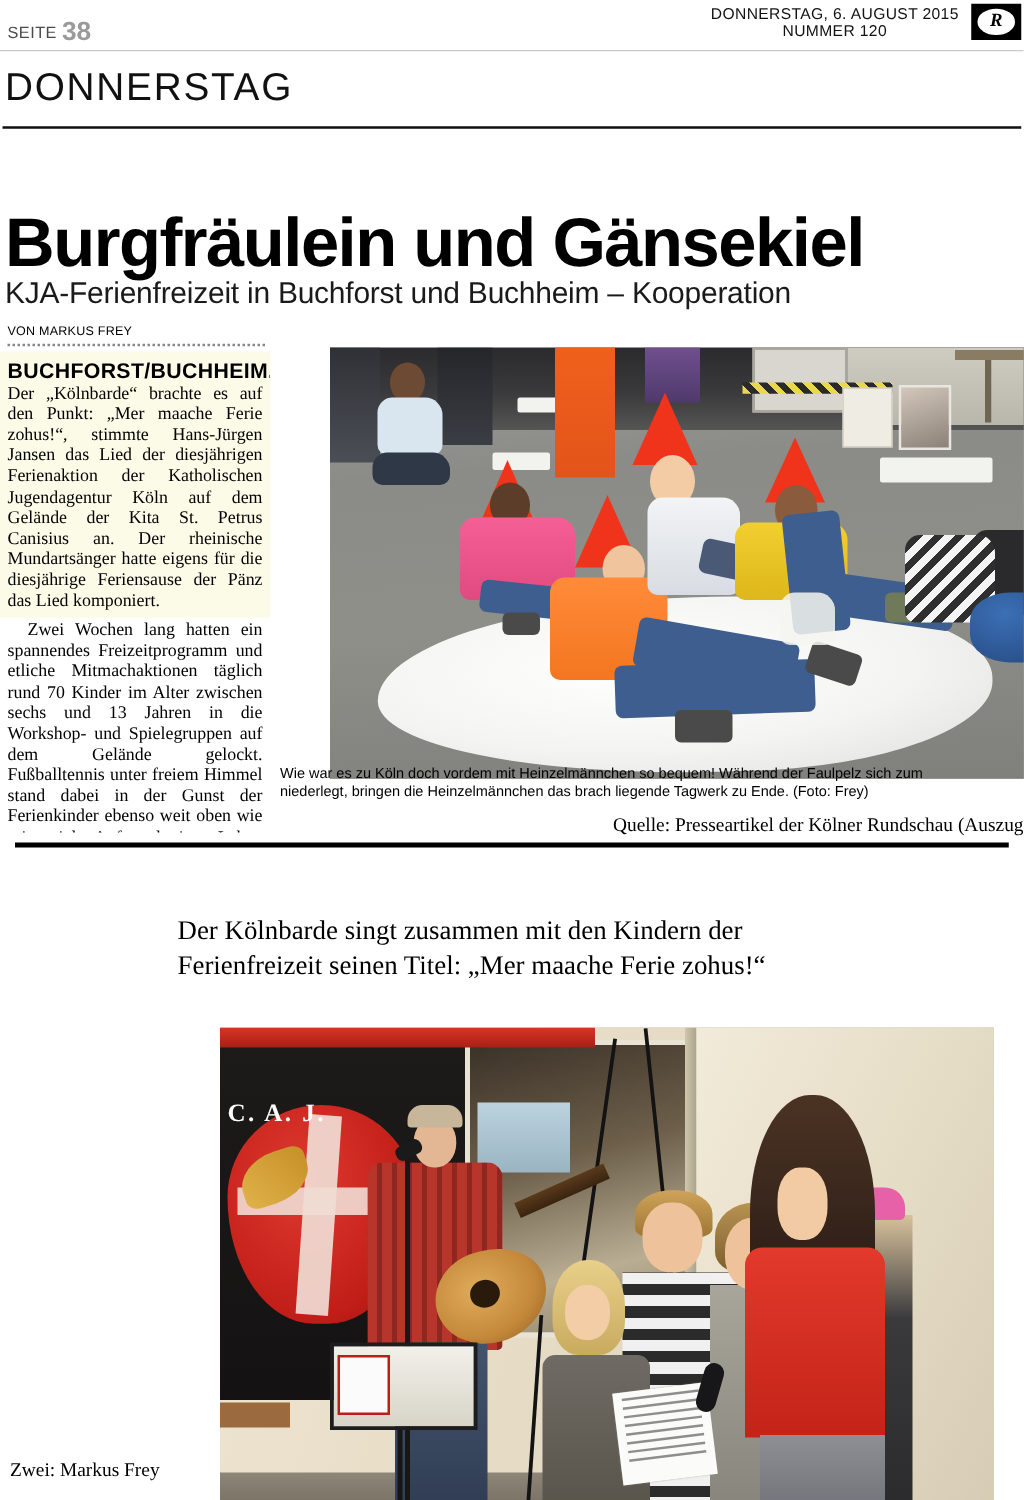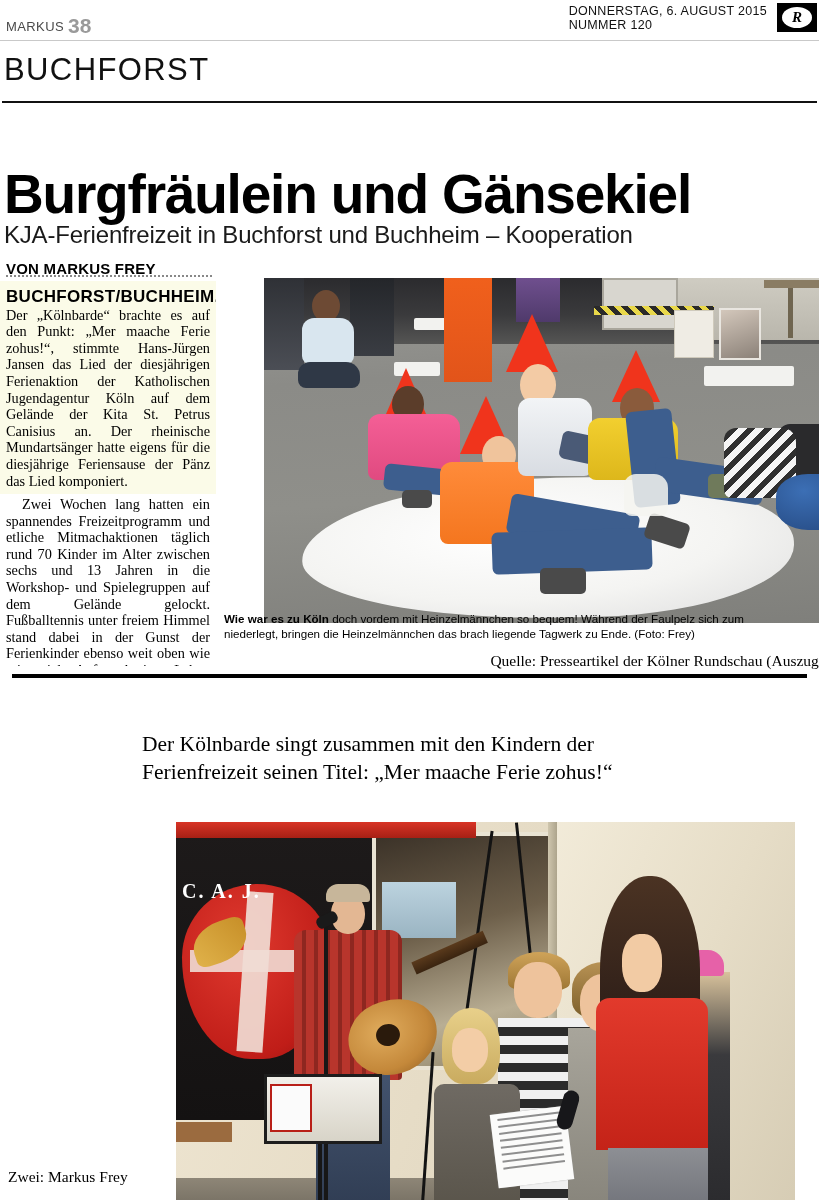--- a/index.html
+++ b/index.html
@@ -35,21 +35,21 @@
     font-size: 21px;
     font-weight: bold;
     color: #9a9a9a;
     letter-spacing: 0px;
     margin-left: 4px;
     vertical-align: -2px;
   }
   #issue-block {
     position: absolute;
     right: 52px; top: 4px;
-    text-align: left;
+    text-align: center;
     line-height: 1.12;
   }
   #issue-date, #issue-number {
     display: block;
     font-size: 12.5px;
     letter-spacing: 0.3px;
     color: #111;
   }
   #brand-logo {
     position: absolute;
@@ -118,22 +118,22 @@
     font-weight: 300;
     letter-spacing: -0.2px;
     white-space: nowrap;
     color: #1a1a1a;
   }
 
   
   #byline {
     position: absolute;
     left: 6px; top: 260px;
-    font-size: 15px;
-    font-weight: bold;
+    font-size: 10px;
+    font-weight: normal;
     letter-spacing: 0.2px;
     color: #000;
   }
   #byline-rule {
     position: absolute;
     left: 6px; top: 275px;
     width: 206px; height: 2px;
     border-top: 2px dotted #888;
   }
   #article-column {
@@ -259,21 +259,21 @@
 
   
   #caption-one {
     position: absolute;
     left: 224px; top: 612px;
     width: 600px;
     font-size: 11.6px;
     line-height: 1.28;
     color: #000;
   }
-  #caption-one .lead-in { font-weight: bold; }
+  #caption-one .lead-in { font-weight: normal; }
   #caption-one .cap-line { white-space: nowrap; display: block; }
   #source-line {
     position: absolute;
     left: 224px; top: 652px;
     width: 600px;
     text-align: right;
     font-family: "Liberation Serif", serif;
     font-size: 15.5px;
     color: #000;
     white-space: nowrap;
@@ -570,36 +570,36 @@
     font-size: 15.5px;
     color: #000;
   }
 </style>
 </head>
 <body>
 
 <div id="masthead">
 
   <div id="page-label">
-    <span>MARKUS</span><span id="page-number">38</span>
+    <span>SEITE</span><span id="page-number">38</span>
   </div>
 
   <div id="issue-block">
     <span id="issue-date">DONNERSTAG, 6. AUGUST 2015</span>
     <span id="issue-number">NUMMER 120</span>
   </div>
 
   <div id="brand-logo">
     <span class="oval">R</span>
   </div>
 
   <div id="masthead-rule"></div>
 </div>
 
-<div id="section-title">BUCHFORST</div>
+<div id="section-title">DONNERSTAG</div>
 <div id="section-rule"></div>
 
 <h1 id="headline">Burgfräulein und Gänsekiel</h1>
 <h2 id="subhead">KJA-Ferienfreizeit in Buchforst und Buchheim – Kooperation</h2>
 
 <div id="byline">VON MARKUS FREY</div>
 <div id="byline-rule"></div>
 
 <div id="article-column">
   <div id="lead-box">

